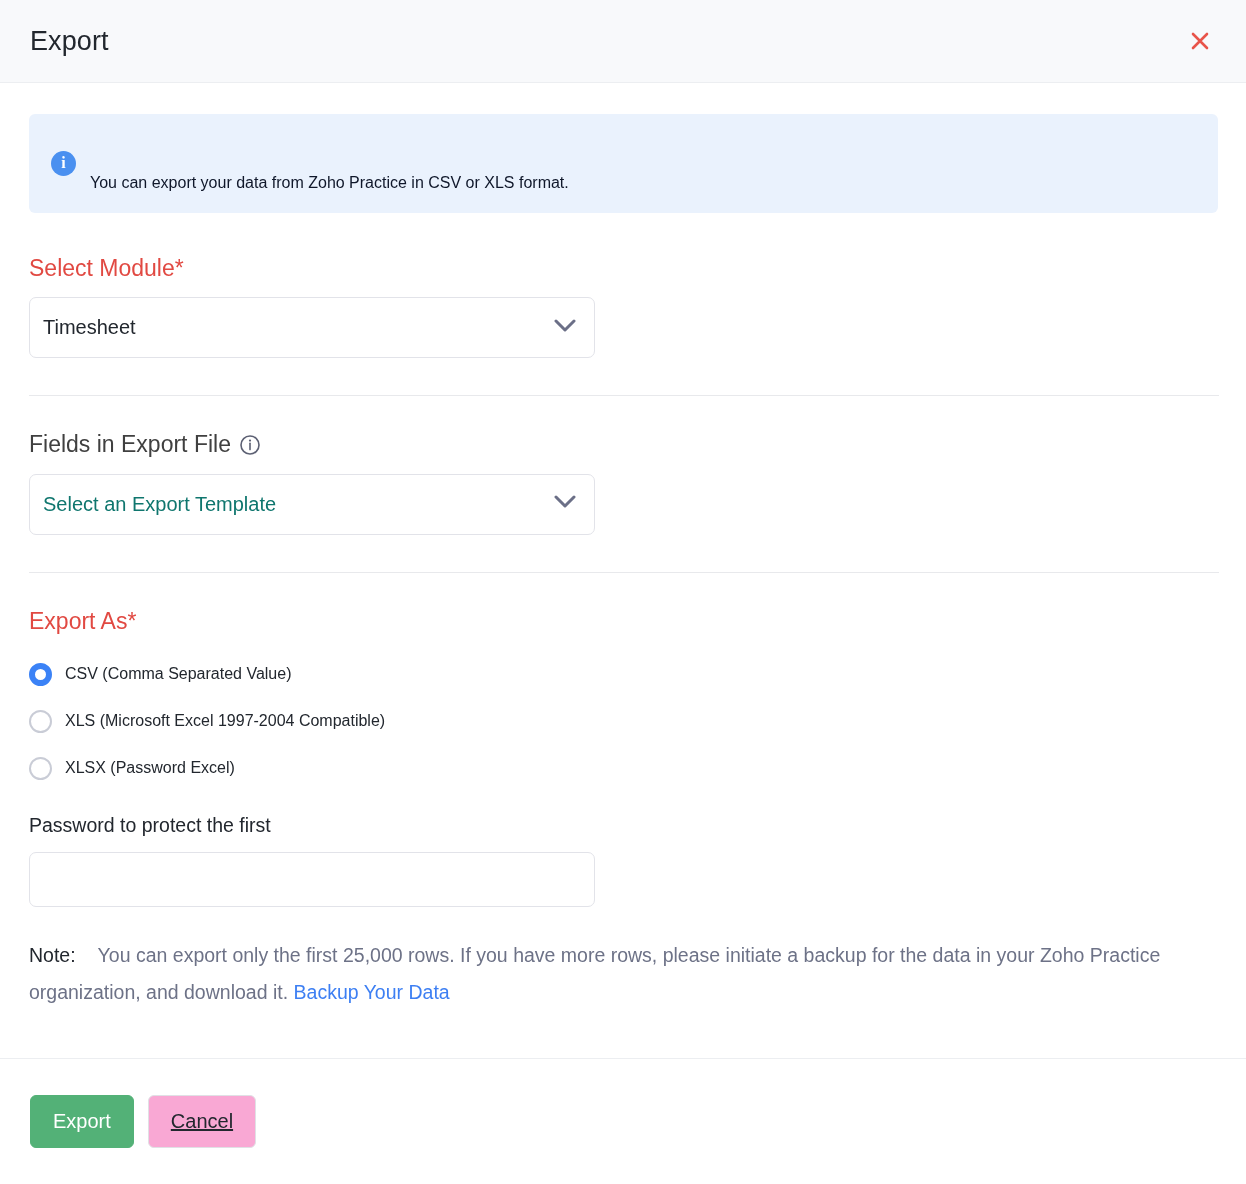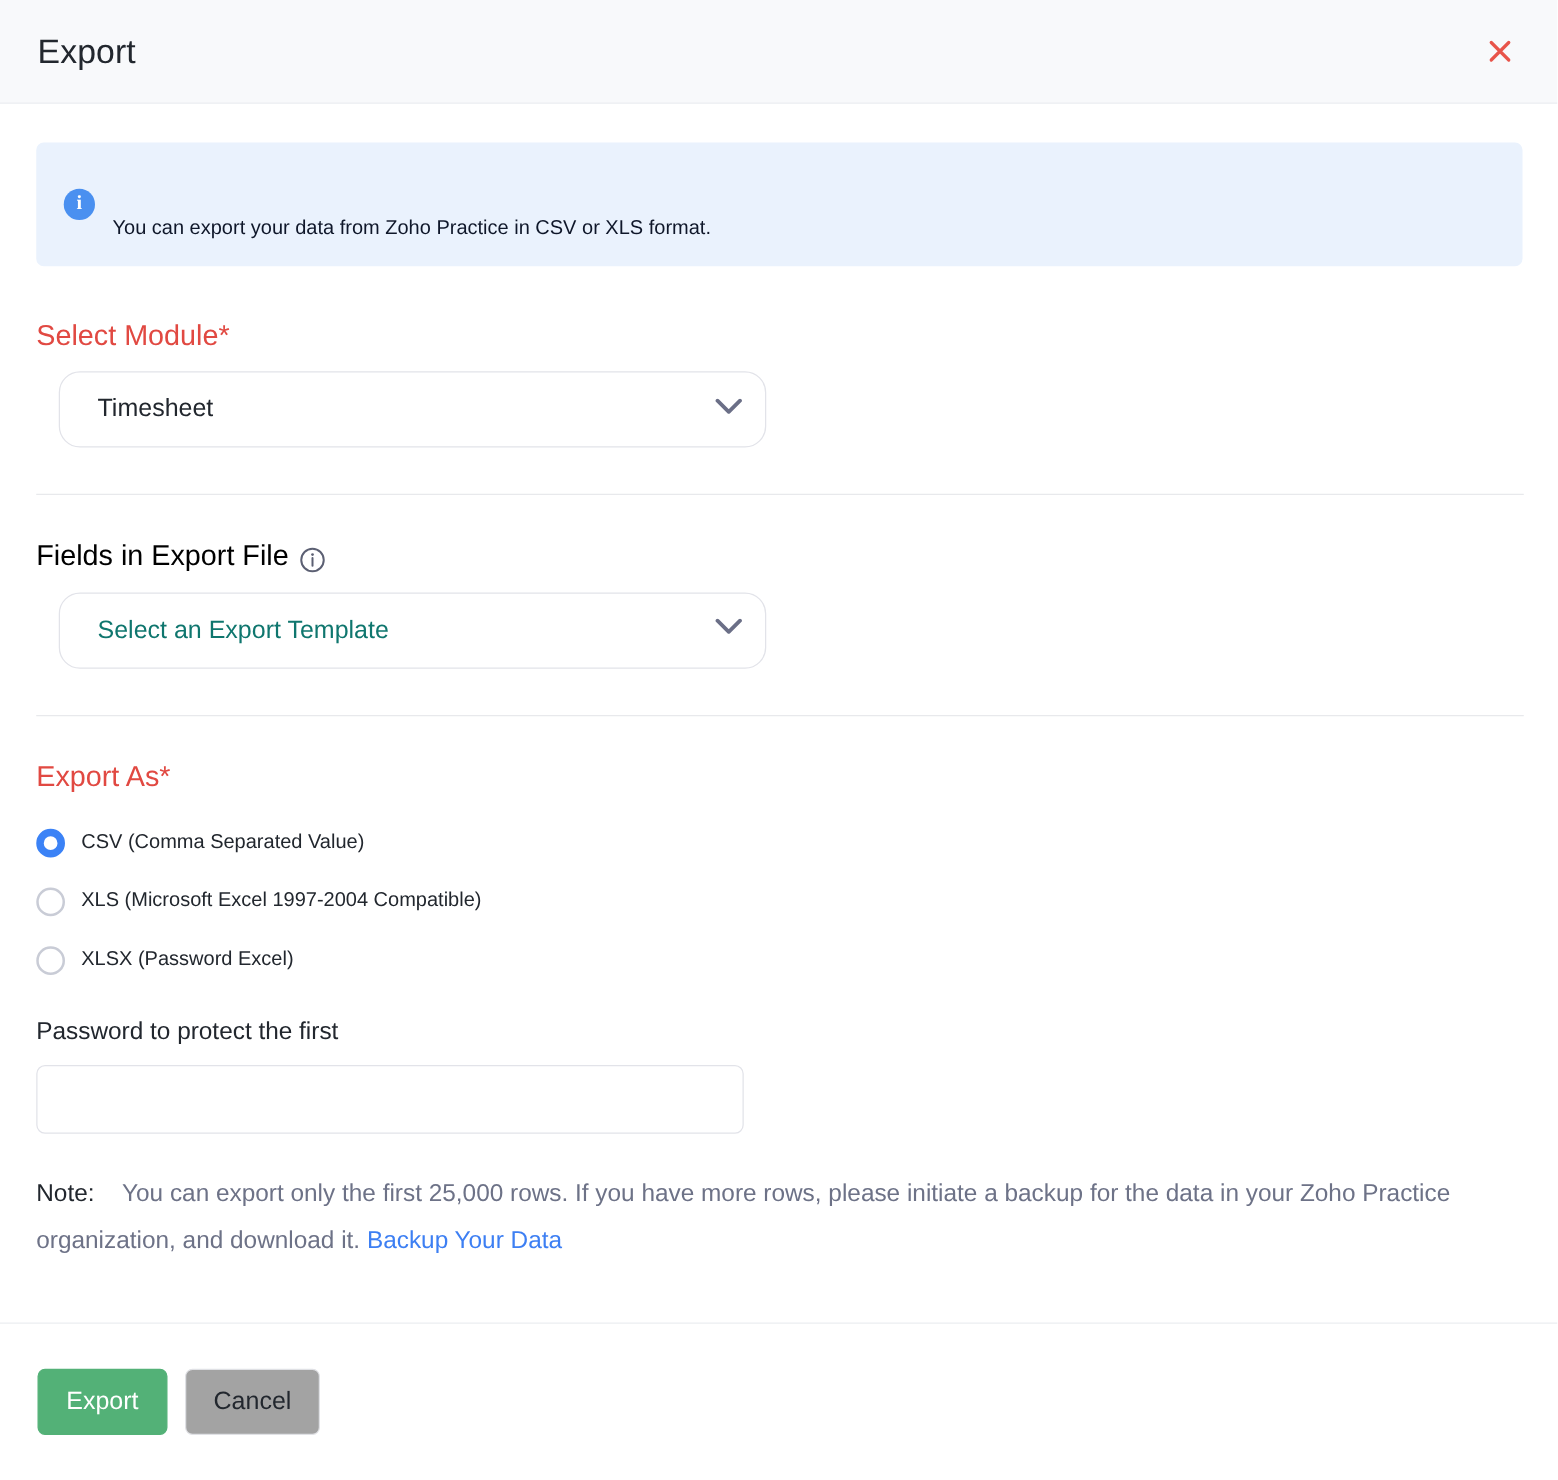--- a/index.html
+++ b/index.html
@@ -87,34 +87,33 @@
   .field-group { margin-bottom: 0; }
   .field-label {
     font-size: 23px;
     line-height: 1.2;
     margin-bottom: 15px;
     display: flex;
     align-items: center;
     gap: 8px;
   }
   .field-label.required { color: #e14942; }
-  .field-label.plain { color: #000000; align-items: flex-end; }
+  .field-label.plain { color: #404040; }
 
   .select-box {
     position: relative;
     width: 566px;
     height: 61px;
     border: 1px solid #e2e3e9;
-    border-radius: 17px;
-    background: #ffffff;
-    display: flex;
-    align-items: center;
-    padding: 0 30px;
-    cursor: pointer;
-    margin-left: 18px;
+    border-radius: 7px;
+    background: #ffffff;
+    display: flex;
+    align-items: center;
+    padding: 0 13px;
+    cursor: pointer;
   }
   .select-value {
     font-size: 20px;
     color: #22272e;
   }
   .select-value.placeholder { color: #0f766e; }
   .chevron {
     position: absolute;
     right: 18px;
     top: 50%;
@@ -211,23 +210,24 @@
     height: 53px;
     padding: 0 22px;
     border: 1px solid transparent;
   }
   .btn-primary {
     background: #53b177;
     color: #ffffff;
     border-color: #53b177;
   }
   .btn-secondary {
-    background: #a3a3a3;
+    background: #f9a8d4;
     color: #22272e;
     border-color: #e0e1e5;
+    text-decoration: underline;
   }
 </style>
 </head>
 <body>
 
 <div class="modal-header">
   <div class="modal-title">Export</div>
   <button class="close-btn">
     <span>
       <svg width="26" height="26" viewBox="0 0 26 26" aria-hidden="true">

